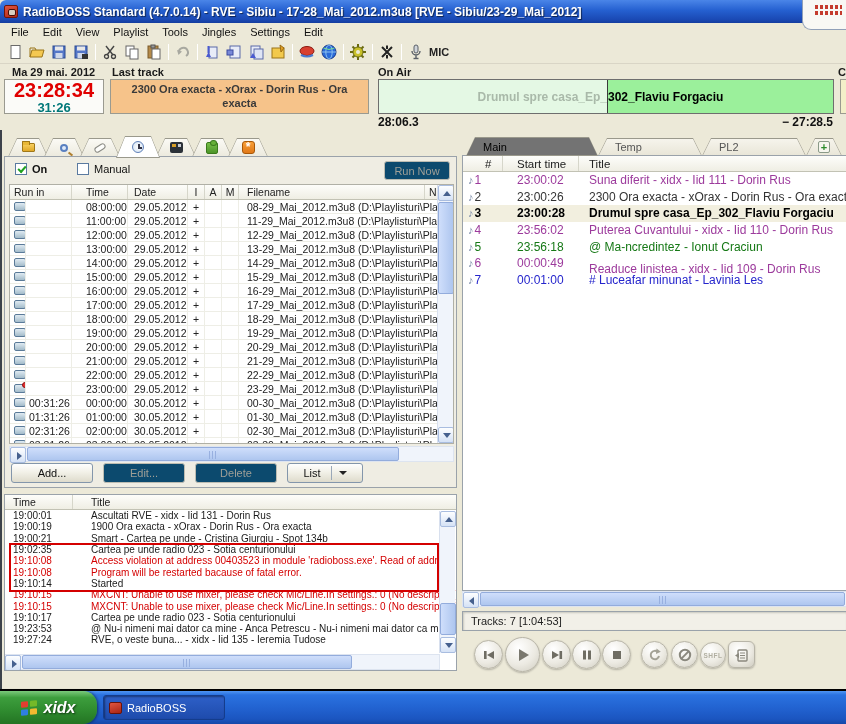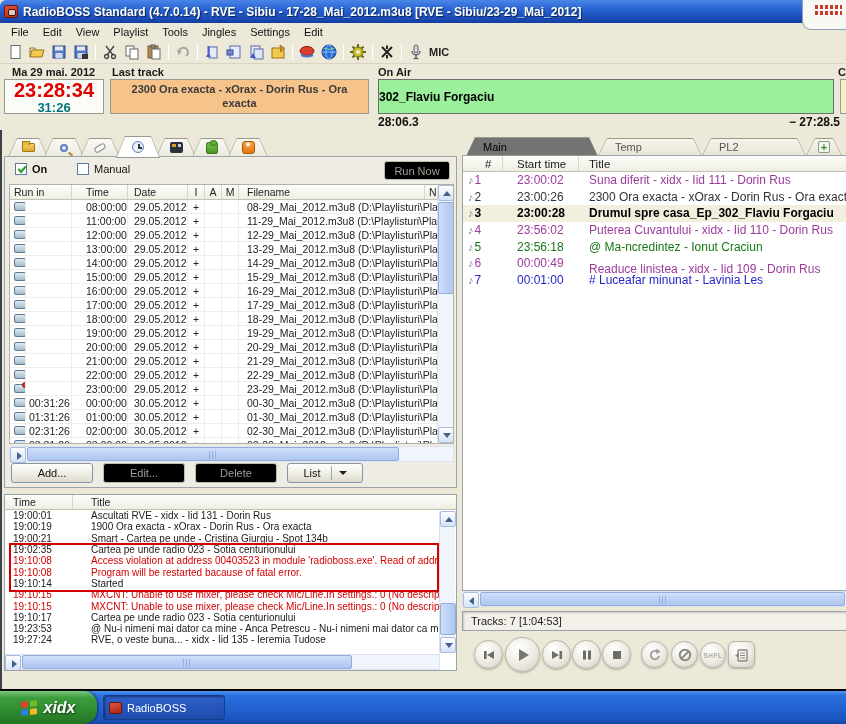--- a/index.html
+++ b/index.html
@@ -31,21 +31,21 @@
   .clockbox{position:absolute;left:4px;top:79px;width:100px;height:35px;background:#fbfbf8;border:1px solid #9a9a90;text-align:center;}
   .clock-time{font-size:20px;font-weight:bold;color:#e00000;line-height:21px;}
   .clock-sub{font-size:13px;font-weight:bold;color:#007878;line-height:13px;}
   .lastbox{position:absolute;left:110px;top:79px;width:259px;height:35px;background:#f6c38a;border:1px solid #9a9a90;
     font-size:11px;font-weight:bold;color:#3a3a3a;text-align:center;padding:2px 8px;line-height:14px;}
   .onairbar{position:absolute;left:378px;top:79px;width:456px;height:35px;border:1px solid #6e6e6e;display:flex;}
   .onair-played{width:229px;height:100%;background:#e4f8e4;color:#a9b9a9;font-size:12px;font-weight:bold;
     display:flex;align-items:center;justify-content:flex-end;white-space:nowrap;overflow:hidden;border-right:1px solid #3a3a3a;}
   .onair-rest{flex:1;height:100%;background:#9bf09b;color:#000;font-size:12px;font-weight:bold;display:flex;align-items:center;white-space:nowrap;overflow:hidden;}
   .elapsed{position:absolute;left:378px;top:115px;font-size:12px;font-weight:bold;color:#111;}
-  .remaining{position:absolute;right:6px;top:115px;font-size:12px;font-weight:bold;color:#111;}
+  .remaining{position:absolute;right:13px;top:115px;font-size:12px;font-weight:bold;color:#111;}
   .cutpanel{position:absolute;left:840px;top:79px;width:6px;height:35px;background:#f3efc9;border:1px solid #9a9a90;border-right:none;}
 
   
   .tab{position:absolute;height:19px;top:138px;background:#9a998c;clip-path:polygon(9px 0,calc(100% - 9px) 0,100% 100%,0 100%);}
   .tab .tab-in{position:absolute;inset:1px;background:linear-gradient(#fbfaf5,#eceade);clip-path:polygon(8px 0,calc(100% - 8px) 0,100% 100%,0 100%);display:flex;align-items:center;justify-content:center;}
   .tab.active{top:136px;height:22px;z-index:3;}
   .tab.active .tab-in{background:#fff;}
   .ptab{position:absolute;top:138px;height:18px;background:#9a998c;clip-path:polygon(9px 0,calc(100% - 9px) 0,100% 100%,0 100%);}
   .ptab .tab-in{position:absolute;inset:1px;background:linear-gradient(#f6f4ec,#e9e6d8);clip-path:polygon(8px 0,calc(100% - 8px) 0,100% 100%,0 100%);display:flex;align-items:center;font-size:11px;color:#555;padding-left:16px;}
   .ptab.active{top:137px;height:19px;z-index:3;}
@@ -68,21 +68,21 @@
   .ic-gear{width:13px;height:13px;background:linear-gradient(#f8a038,#e07818);border:1px solid #a85808;border-radius:3px;color:#fff;font-size:12px;font-weight:bold;line-height:11px;text-align:center;}
   .ic-plus{width:12px;height:12px;border:1px solid #8a9a88;background:#f6f6ee;border-radius:2px;color:#2a8a2a;font-size:11px;font-weight:bold;line-height:10px;text-align:center;}
 
   
   .schedbox{position:absolute;left:4px;top:156px;width:453px;height:332px;background:#efede3;border:1px solid #9aa2aa;}
   .chk{position:absolute;width:12px;height:12px;background:#fff;border:1px solid #5a7aa0;}
   .chk.checked::after{content:"";position:absolute;left:2px;top:2px;width:6px;height:3px;border-left:2px solid #21a121;border-bottom:2px solid #21a121;transform:rotate(-48deg);}
   .chk-label{position:absolute;font-size:11px;color:#111;}
   .btn{position:absolute;height:20px;border:1px solid #8396ab;border-radius:3px;background:linear-gradient(#fefefe,#f2f1e8 45%,#dedbcc);
     font-size:11px;color:#111;display:flex;align-items:center;justify-content:center;}
-  .btn.disabled{border-color:#bcbcb2;color:#9f9f97;background:#000000;}
+  .btn.disabled{border-color:#bcbcb2;color:#9f9f97;background:#0c4a6e;}
   .sched-table{position:absolute;left:4px;top:27px;width:445px;height:260px;background:#fff;border:1px solid #b0b0a6;overflow:hidden;}
   .thead{display:flex;height:15px;background:linear-gradient(#fdfdfa,#efeee4);border-bottom:1px solid #c2c2b4;font-size:10.5px;color:#222;}
   .th{border-right:1px solid #d6d6ca;display:flex;align-items:center;padding-left:4px;white-space:nowrap;overflow:hidden;flex:none;}
   .tbody{position:absolute;left:0;top:15px;right:16px;bottom:0;overflow:hidden;}
   .srow{display:flex;height:14px;font-size:10.5px;color:#222;border-bottom:1px solid #eeeee6;align-items:center;}
   .sc{border-right:1px solid #eeeee6;height:100%;display:flex;align-items:center;white-space:nowrap;overflow:hidden;flex:none;padding-left:3px;}
   .tape{width:12px;height:9px;background:linear-gradient(#dfeaf2,#a4bcca);border:1px solid #5a7a98;border-radius:2px;position:relative;flex:none;margin-left:1px;}
   .tape .dot{position:absolute;right:-3px;top:-3px;width:6px;height:6px;border-radius:50%;background:#e23030;border:1px solid #901010;}
   
   .vsb{position:absolute;top:0;right:0;width:16px;background:#f0f4fb;border-left:1px solid #d8e0ee;}
@@ -321,20 +321,21 @@
     <span class="lbl" style="left:378px;top:66px;">On Air</span>
     <span class="lbl" style="left:838px;top:66px;">C</span>
 
     <div class="clockbox">
       <div class="clock-time">23:28:34</div>
       <div class="clock-sub">31:26</div>
     </div>
     <div class="lastbox">2300 Ora exacta - xOrax - Dorin Rus - Ora exacta</div>
 
     <div class="onairbar">
+      <div class="onair-played">Drumul spre casa_Ep_</div>
       <div class="onair-rest">302_Flaviu Forgaciu</div>
     </div>
     <span class="elapsed">28:06.3</span>
     <span class="remaining">− 27:28.5</span>
     <div class="cutpanel"></div>
 
     <div class="tab" style="left:8px;width:40px;">
         <span class="tab-in">
           <span class="ic-folder"></span>
         </span>

